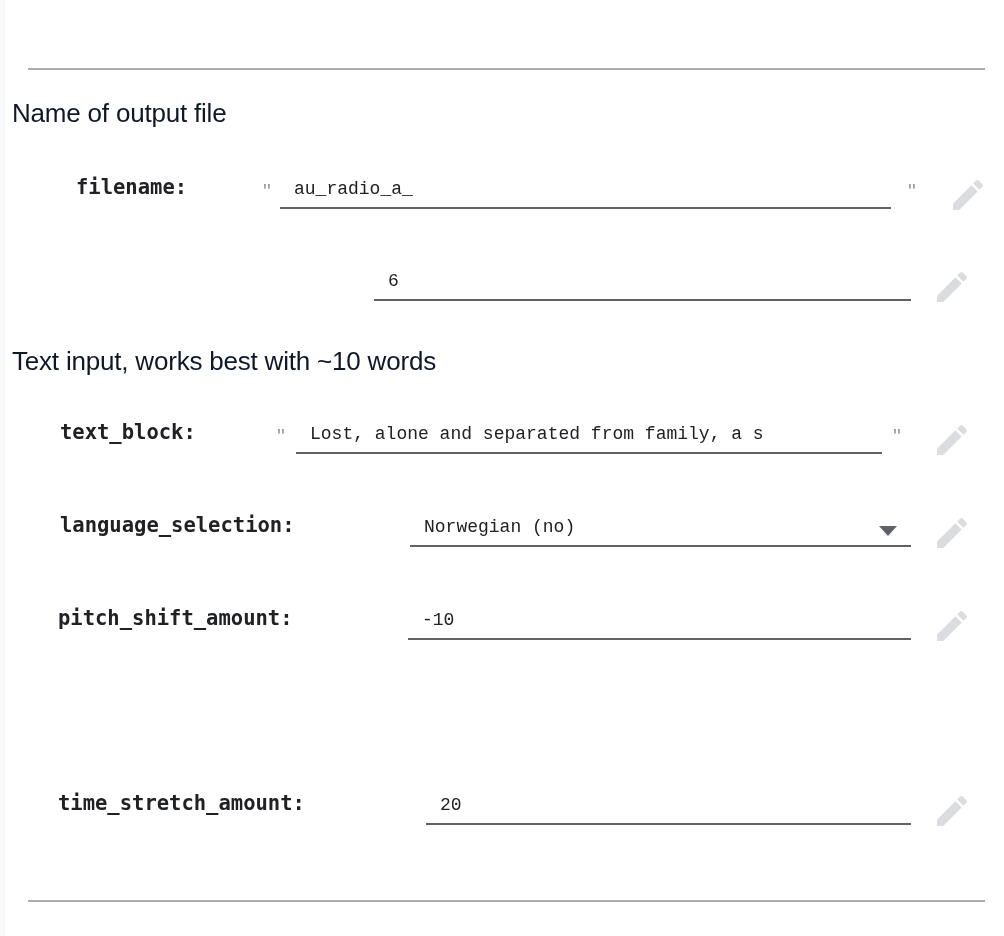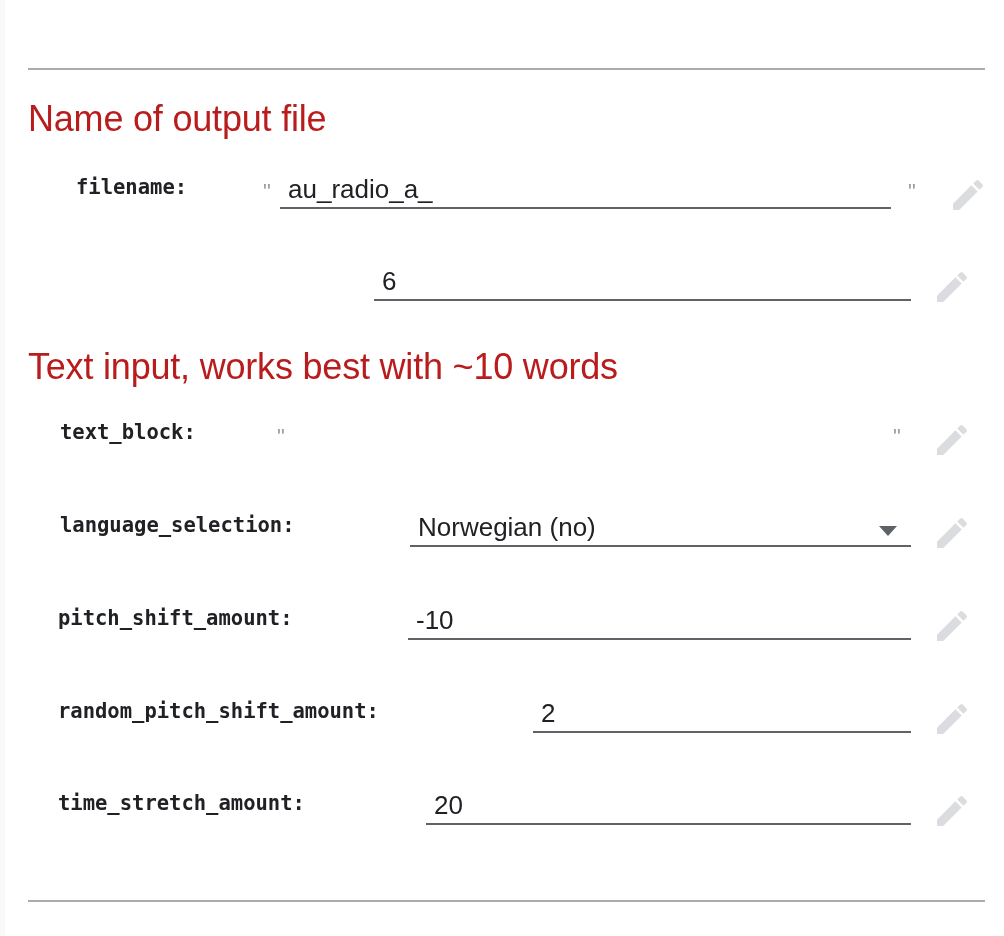--- a/index.html
+++ b/index.html
@@ -49,25 +49,25 @@
     position: absolute;
     left: 0;
     top: 0;
     width: 1004px;
     height: 936px;
   }
 
   
   .section-heading {
     position: absolute;
-    left: 28px;
+    left: 12px;
     font-family: "Liberation Sans", sans-serif;
-    font-size: 36px;
+    font-size: 26px;
     font-weight: 400;
-    color: #b91c1c;
+    color: #0f172a;
     letter-spacing: -0.2px;
     white-space: nowrap;
   }
 
   
   .param-row {
     position: absolute;
     left: 0;
     width: 1004px;
     height: 46px;
@@ -90,24 +90,24 @@
   
   .field {
     position: absolute;
     box-sizing: border-box;
     border-bottom: 2px solid #5f6368;
     height: 34px;
     overflow: hidden;
   }
   .field-text {
     position: absolute;
-    left: 8px;
+    left: 14px;
     top: -2px;
-    font-family: Liberation Sans, sans-serif;
-    font-size: 26px;
+    font-family: Liberation Mono, monospace;
+    font-size: 18px;
     font-weight: 400;
     color: #202124;
     white-space: nowrap;
     line-height: 32px;
   }
 
   
   .quote {
     position: absolute;
     font-family: "Liberation Sans", sans-serif;
@@ -181,20 +181,23 @@
       </div>
     </div>
 
     <div class="section-heading" style="top:346px;">Text input, works best with ~10 words</div>
 
     <div class="param-row" style="top:420px;">
       <div class="param-label" style="width:200px; left:60px;">text_block:</div>
 
       <span class="quote" style="left:277px; top:6px;">"</span>
 
+      <div class="field" style="left:296px; top:0px; width:586px;">
+        <span class="field-text">Lost, alone and separated from family, a s</span>
+      </div>
 
       <span class="quote" style="left:893px; top:6px;">"</span>
 
       <div class="edit-icon" style="left:932px; top:0px;">
         <svg viewBox="0 0 24 24" aria-hidden="true">
           <path fill="#dadce0" d="M3 17.25V21h3.75L17.81 9.94l-3.75-3.75L3 17.25zM20.71 7.04a1 1 0 0 0 0-1.41l-2.34-2.34a1 1 0 0 0-1.41 0l-1.83 1.83 3.75 3.75 1.83-1.83z"></path>
         </svg>
       </div>
     </div>
 
@@ -220,33 +223,20 @@
         <span class="field-text">-10</span>
       </div>
 
       <div class="edit-icon" style="left:932px; top:0px;">
         <svg viewBox="0 0 24 24" aria-hidden="true">
           <path fill="#dadce0" d="M3 17.25V21h3.75L17.81 9.94l-3.75-3.75L3 17.25zM20.71 7.04a1 1 0 0 0 0-1.41l-2.34-2.34a1 1 0 0 0-1.41 0l-1.83 1.83 3.75 3.75 1.83-1.83z"></path>
         </svg>
       </div>
     </div>
 
-    <div class="param-row" style="top:699px;">
-      <div class="param-label" style="width:470px; left:58px;">random_pitch_shift_amount:</div>
-
-      <div class="field" style="left:533px; top:0px; width:378px;">
-        <span class="field-text">2</span>
-      </div>
-
-      <div class="edit-icon" style="left:932px; top:0px;">
-        <svg viewBox="0 0 24 24" aria-hidden="true">
-          <path fill="#dadce0" d="M3 17.25V21h3.75L17.81 9.94l-3.75-3.75L3 17.25zM20.71 7.04a1 1 0 0 0 0-1.41l-2.34-2.34a1 1 0 0 0-1.41 0l-1.83 1.83 3.75 3.75 1.83-1.83z"></path>
-        </svg>
-      </div>
-    </div>
 
     <div class="param-row" style="top:791px;">
       <div class="param-label" style="width:360px; left:58px;">time_stretch_amount:</div>
 
       <div class="field" style="left:426px; top:0px; width:485px;">
         <span class="field-text">20</span>
       </div>
 
       <div class="edit-icon" style="left:932px; top:0px;">
         <svg viewBox="0 0 24 24" aria-hidden="true">

